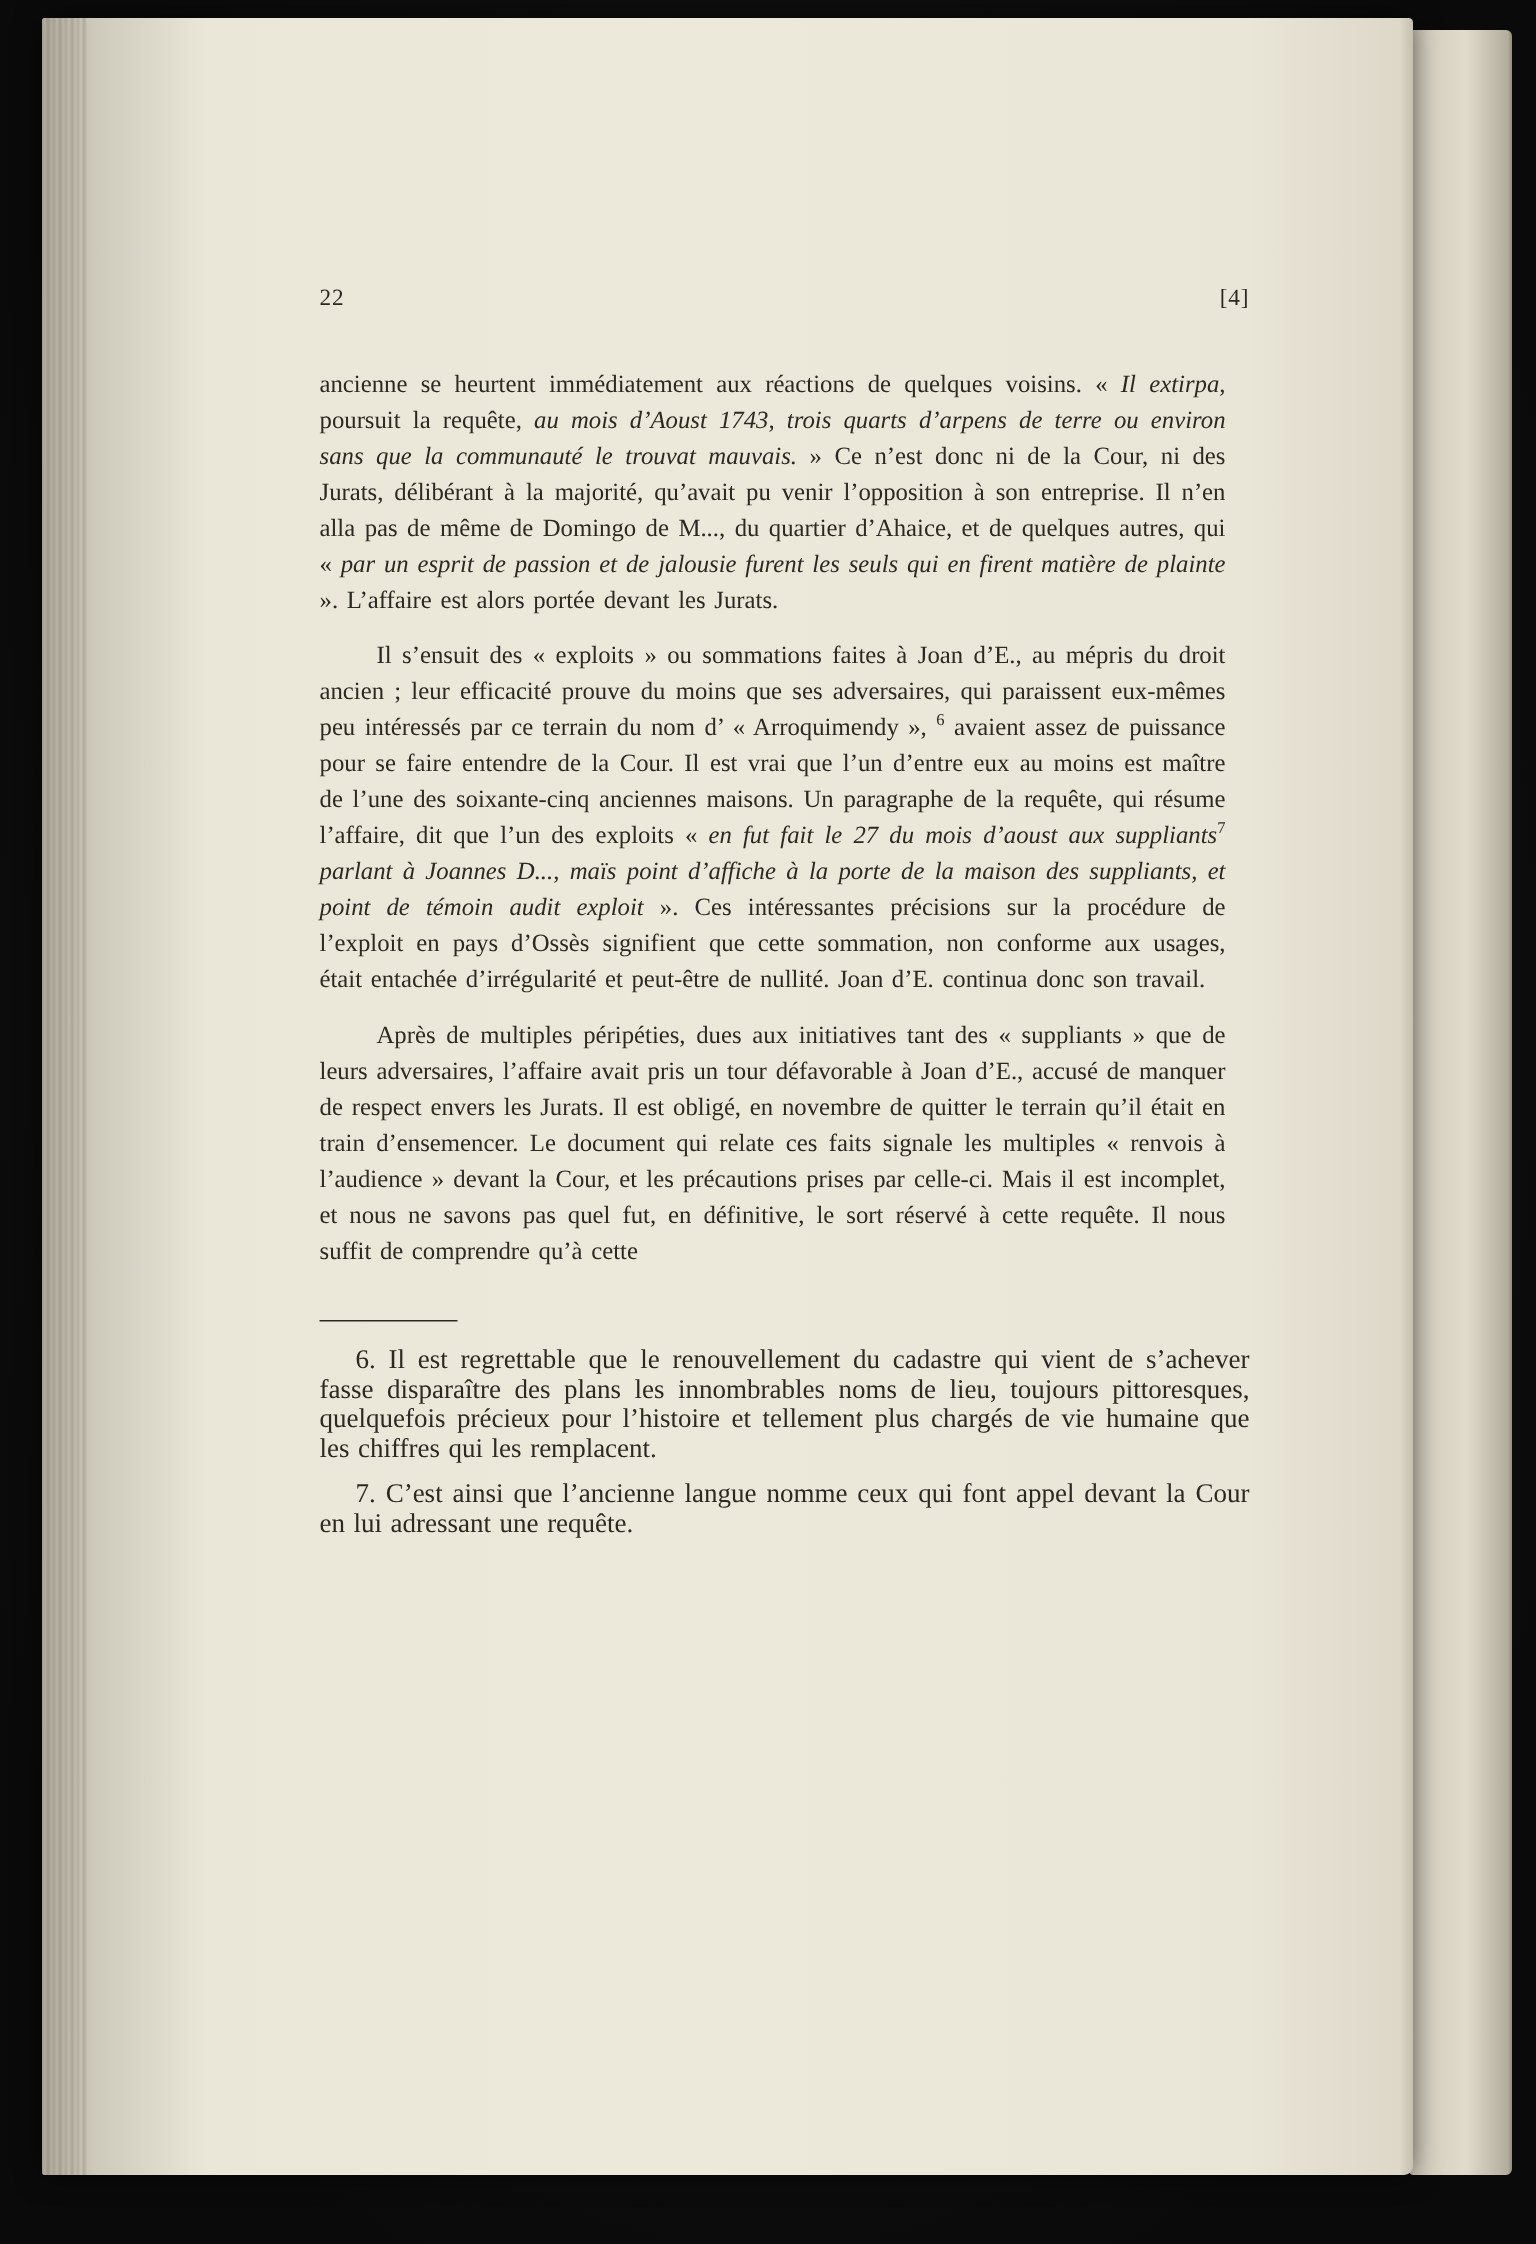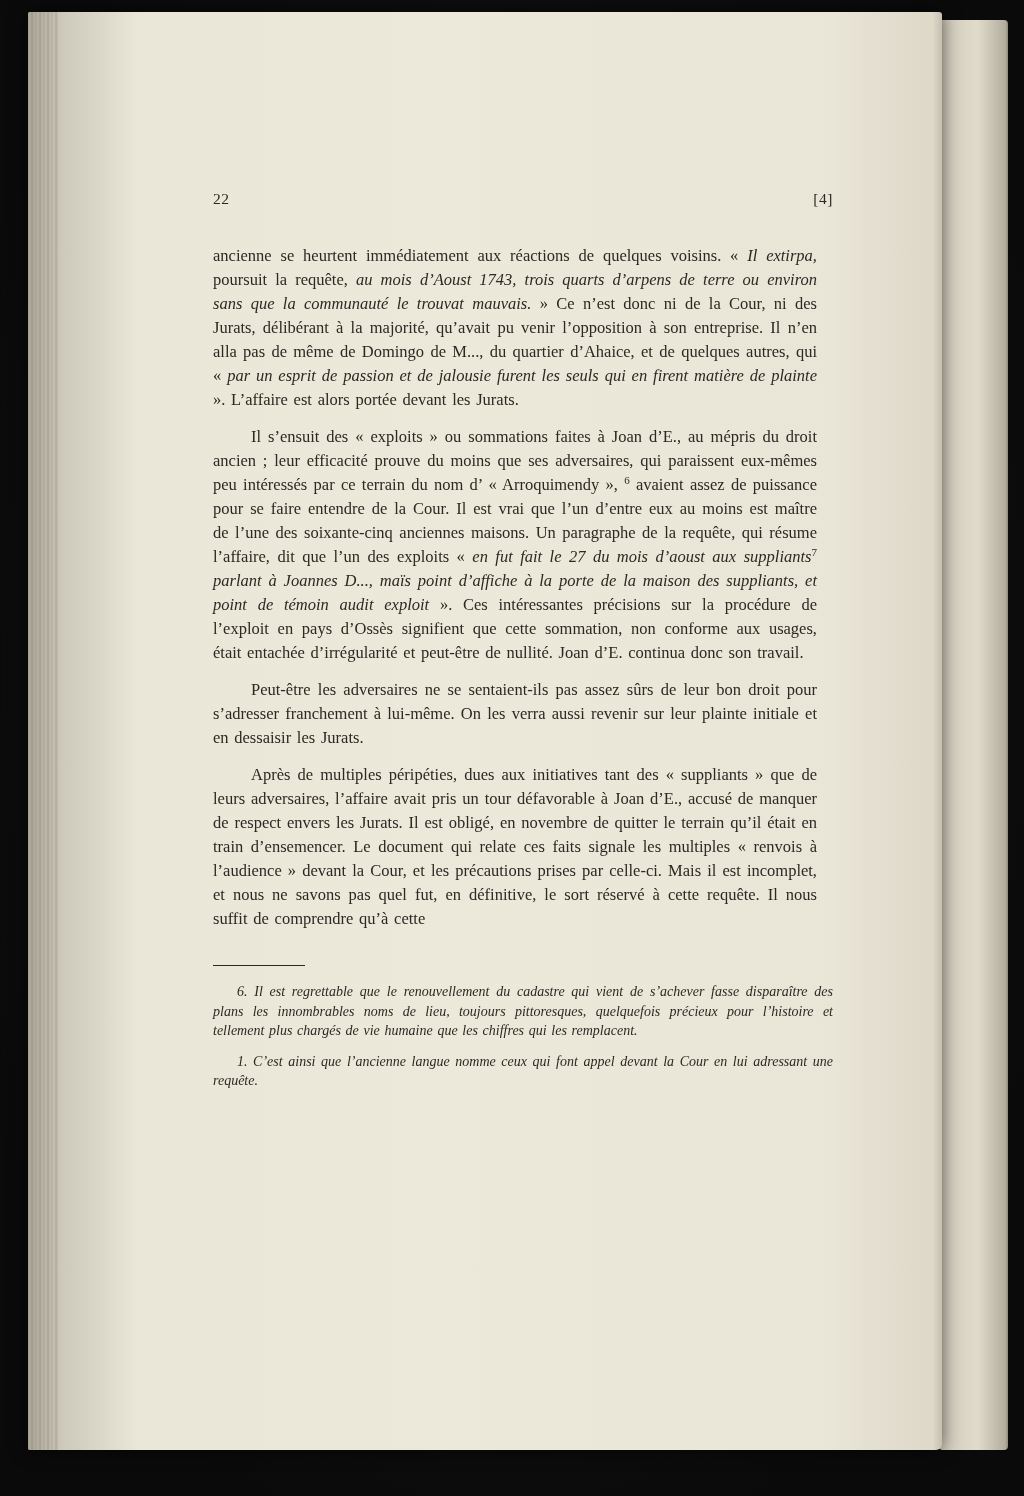--- a/index.html
+++ b/index.html
@@ -72,25 +72,24 @@
   }
   .body-text p.para.no-indent{text-indent:0;}
   .body-text .it{font-style:italic;}
   sup.fn-ref{font-size:11px;line-height:0;vertical-align:super;}
   .footnote-rule{
     width:92px;height:0;border-top:1.5px solid var(--ink);
     margin:34px 0 16px 0;
   }
   .footnotes p.footnote{
     margin:0 0 11px 0;
-    font-size:14px;line-height:19.5px;
+    font-size:18px;line-height:19.5px;
     text-align:justify;
     word-spacing:1.2px;
     text-indent:24px;
-    font-style:italic;
   }
 </style>
 </head>
 <body>
 
 <div class="scene">
 
   <div class="page-under"></div>
 
   <div class="page">
@@ -100,26 +99,25 @@
     <div class="content">
 
       <div class="running-head">
         <span class="pagenum">22</span>
         <span class="ref">[4]</span>
       </div>
 
       <div class="body-text">
           <p class="para no-indent"><span>ancienne se heurtent immédiatement aux réactions de quelques voisins. « </span><span class="it">Il extirpa,</span><span> poursuit la requête, </span><span class="it">au mois d’Aoust 1743, trois quarts d’arpens de terre ou environ sans que la communauté le trouvat mauvais.</span><span> » Ce n’est donc ni de la Cour, ni des Jurats, délibérant à la majorité, qu’avait pu venir l’opposition à son entreprise. Il n’en alla pas de même de Domingo de M..., du quartier d’Ahaice, et de quelques autres, qui « </span><span class="it">par un esprit de passion et de jalousie furent les seuls qui en firent matière de plainte</span><span> ». L’affaire est alors portée devant les Jurats.</span></p>
           <p class="para"><span>Il s’ensuit des « exploits » ou sommations faites à Joan d’E., au mépris du droit ancien ; leur efficacité prouve du moins que ses adversaires, qui paraissent eux-mêmes peu intéressés par ce terrain du nom d’ « Arroquimendy », </span><sup class="fn-ref">6</sup><span> avaient assez de puissance pour se faire entendre de la Cour. Il est vrai que l’un d’entre eux au moins est maître de l’une des soixante-cinq anciennes maisons. Un paragraphe de la requête, qui résume l’affaire, dit que l’un des exploits « </span><span class="it">en fut fait le 27 du mois d’aoust aux suppliants</span><sup class="fn-ref">7</sup><span class="it"> parlant à Joannes D..., maïs point d’affiche à la porte de la maison des suppliants, et point de témoin audit exploit</span><span> ». Ces intéressantes précisions sur la procédure de l’exploit en pays d’Ossès signifient que cette sommation, non conforme aux usages, était entachée d’irrégularité et peut-être de nullité. Joan d’E. continua donc son travail.</span></p>
-          <p class="para"><span>Peut-être les adversaires ne se sentaient-ils pas assez sûrs de leur bon droit pour s’adresser franchement à lui-même. On les verra aussi revenir sur leur plainte initiale et en dessaisir les Jurats.</span></p>
           <p class="para"><span>Après de multiples péripéties, dues aux initiatives tant des « suppliants » que de leurs adversaires, l’affaire avait pris un tour défavorable à Joan d’E., accusé de manquer de respect envers les Jurats. Il est obligé, en novembre de quitter le terrain qu’il était en train d’ensemencer. Le document qui relate ces faits signale les multiples « renvois à l’audience » devant la Cour, et les précautions prises par celle-ci. Mais il est incomplet, et nous ne savons pas quel fut, en définitive, le sort réservé à cette requête. Il nous suffit de comprendre qu’à cette</span></p>
         </div>
 
       <div class="footnote-rule"></div>
 
       <div class="footnotes">
           <p class="footnote">6. Il est regrettable que le renouvellement du cadastre qui vient de s’achever fasse disparaître des plans les innombrables noms de lieu, toujours pittoresques, quelquefois précieux pour l’histoire et tellement plus chargés de vie humaine que les chiffres qui les remplacent.</p>
-          <p class="footnote">1. C’est ainsi que l’ancienne langue nomme ceux qui font appel devant la Cour en lui adressant une requête.</p>
+          <p class="footnote">7. C’est ainsi que l’ancienne langue nomme ceux qui font appel devant la Cour en lui adressant une requête.</p>
         </div>
 
     </div>
   </div>
 </div>
 
 </body></html>

